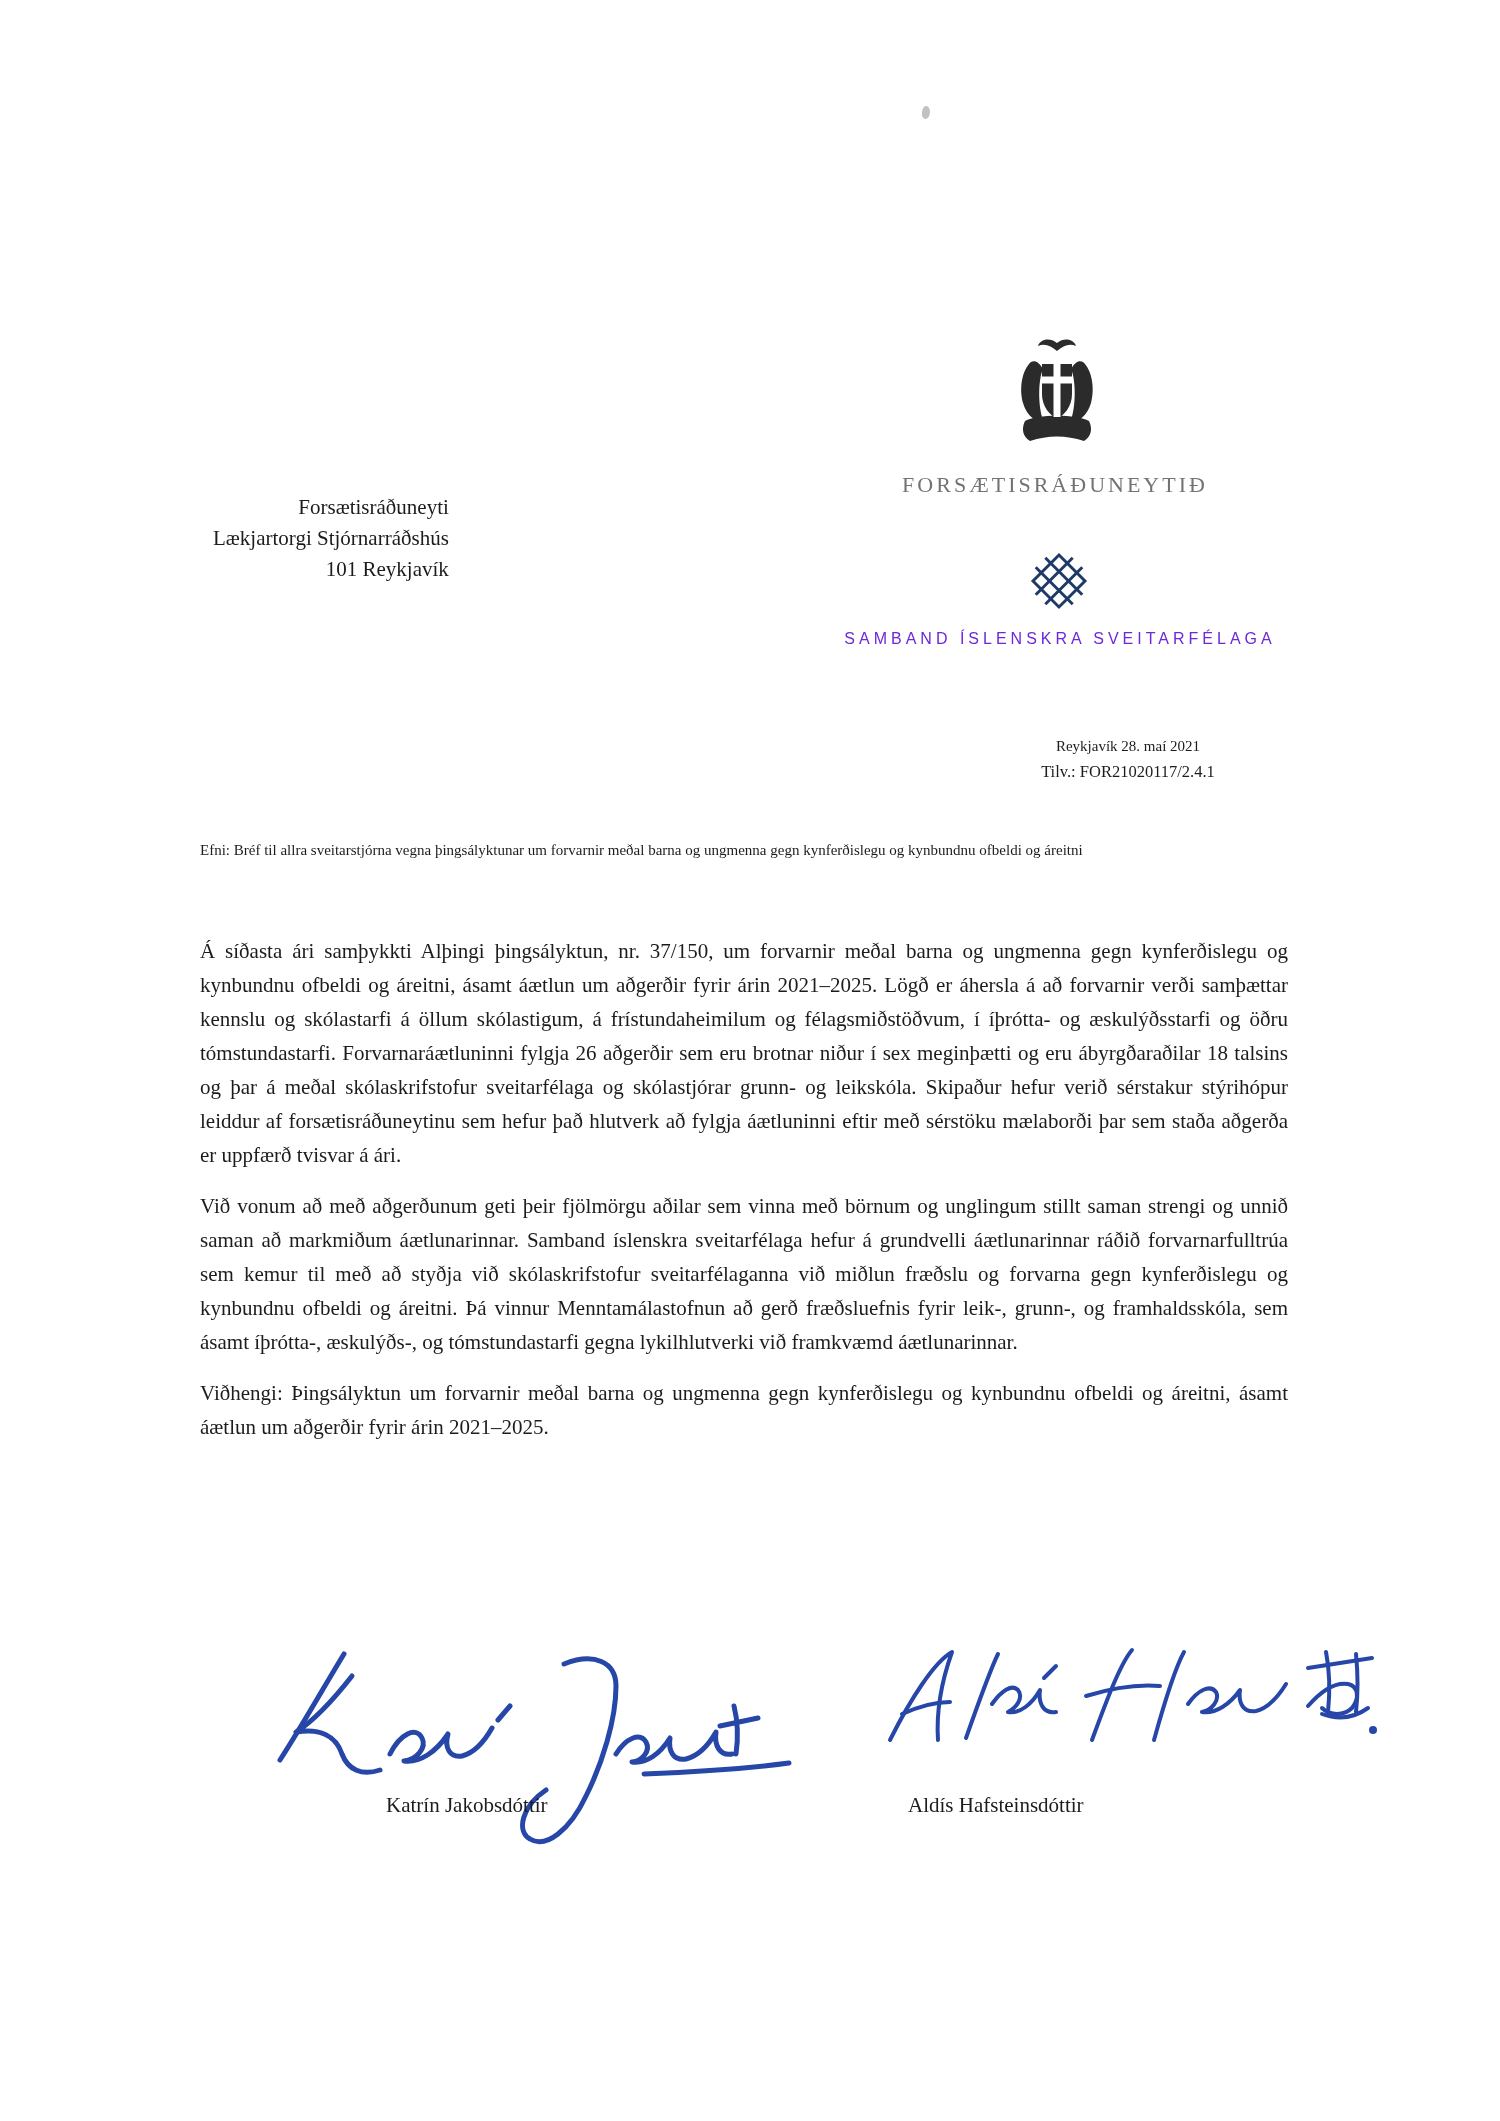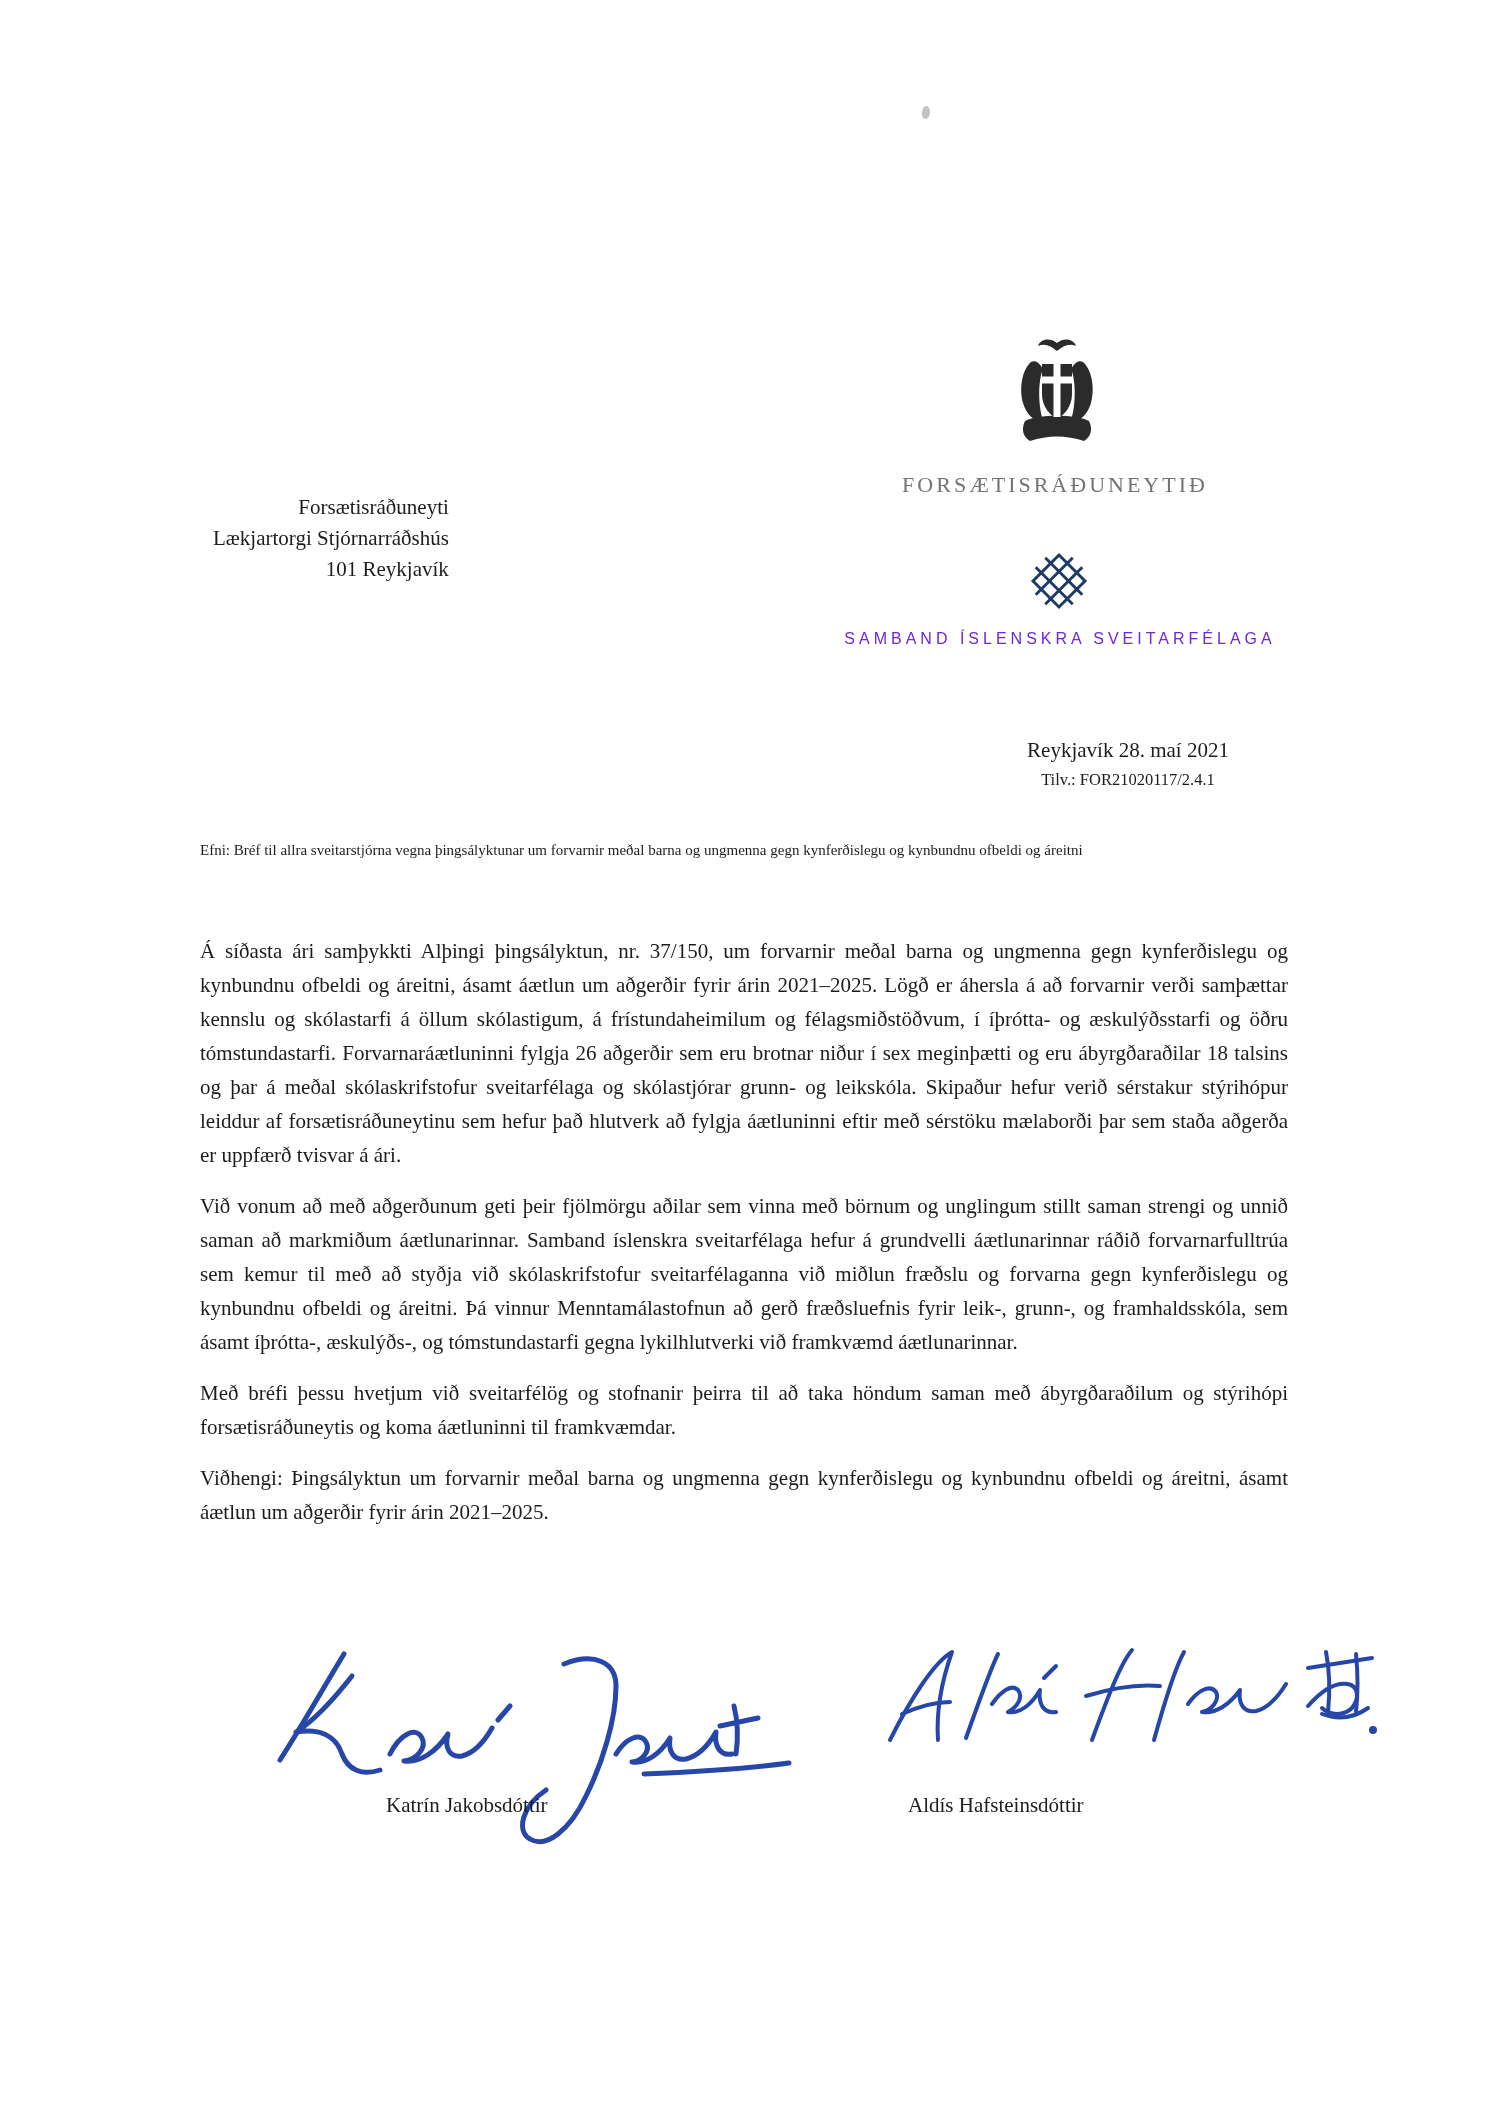--- a/index.html
+++ b/index.html
@@ -31,21 +31,21 @@
   }
 
   .association-name {
     width:500px; text-align:center;
     font-family:"Liberation Sans", sans-serif;
     font-size:16px; letter-spacing:4px;
     color:#6d28d9;
   }
 
   .date-block { width:276px; text-align:center; }
-  .dateline   { font-size:21px; }
+  .dateline   { font-size:15px; }
   .reference  { font-size:16.5px; margin-top:7px; }
 
   .subject {
     width:1088px;
     font-size:15px; line-height:34px;
     text-align:justify;
   }
 
   .body-flow { width:1088px; font-size:21px; line-height:34px; }
   .body-flow p { margin:0 0 17px 0; text-align:justify; }
@@ -108,21 +108,20 @@
 <div class="abs date-block" style="left:990px; top:738px;">
   <div class="dateline">Reykjavík 28. maí 2021</div>
   <div class="reference">Tilv.: FOR21020117/2.4.1</div>
 </div>
 
 <div class="abs subject" style="left:200px; top:833px;">Efni: Bréf til allra sveitarstjórna vegna þingsályktunar um forvarnir meðal barna og ungmenna gegn kynferðislegu og kynbundnu ofbeldi og áreitni</div>
 
 <div class="abs body-flow" style="left:200px; top:934px;">
   <p>Á síðasta ári samþykkti Alþingi þingsályktun, nr. 37/150, um forvarnir meðal barna og ungmenna gegn kynferðislegu og kynbundnu ofbeldi og áreitni, ásamt áætlun um aðgerðir fyrir árin 2021–2025. Lögð er áhersla á að forvarnir verði samþættar kennslu og skólastarfi á öllum skólastigum, á frístundaheimilum og félagsmiðstöðvum, í íþrótta- og æskulýðsstarfi og öðru tómstundastarfi. Forvarnaráætluninni fylgja 26 aðgerðir sem eru brotnar niður í sex meginþætti og eru ábyrgðaraðilar 18 talsins og þar á meðal skólaskrifstofur sveitarfélaga og skólastjórar grunn- og leikskóla. Skipaður hefur verið sérstakur stýrihópur leiddur af forsætisráðuneytinu sem hefur það hlutverk að fylgja áætluninni eftir með sérstöku mælaborði þar sem staða aðgerða er uppfærð tvisvar á ári.</p>
   <p>Við vonum að með aðgerðunum geti þeir fjölmörgu aðilar sem vinna með börnum og unglingum stillt saman strengi og unnið saman að markmiðum áætlunarinnar. Samband íslenskra sveitarfélaga hefur á grundvelli áætlunarinnar ráðið forvarnarfulltrúa sem kemur til með að styðja við skólaskrifstofur sveitarfélaganna við miðlun fræðslu og forvarna gegn kynferðislegu og kynbundnu ofbeldi og áreitni. Þá vinnur Menntamálastofnun að gerð fræðsluefnis fyrir leik-, grunn-, og framhaldsskóla, sem ásamt íþrótta-, æskulýðs-, og tómstundastarfi gegna lykilhlutverki við framkvæmd áætlunarinnar.</p>
-  <p>Með bréfi þessu hvetjum við sveitarfélög og stofnanir þeirra til að taka höndum saman með ábyrgðaraðilum og stýrihópi forsætisráðuneytis og koma áætluninni til framkvæmdar.</p>
   <p class="attachment-note">Viðhengi: Þingsályktun um forvarnir meðal barna og ungmenna gegn kynferðislegu og kynbundnu ofbeldi og áreitni, ásamt áætlun um aðgerðir fyrir árin 2021–2025.</p>
 </div>
 
 <div class="abs" style="left:262px; top:1642px;">
   <svg class="sig-svg" width="532" height="215" viewBox="0 0 532 215" xmlns="http://www.w3.org/2000/svg">
     <g stroke-width="5" stroke="#2646a8">
       <path d="M18,118 C40,84 66,38 82,12"></path>
       <path d="M90,34 C68,62 50,80 34,90 C58,86 74,94 80,112 C86,128 100,134 118,128"></path>
       <path d="M128,112 C138,92 154,84 160,96 C165,106 154,118 142,119 C158,121 174,110 186,92 C182,106 188,116 200,114 C212,111 222,100 230,86"></path>
       <path d="M236,78 L248,64"></path>

